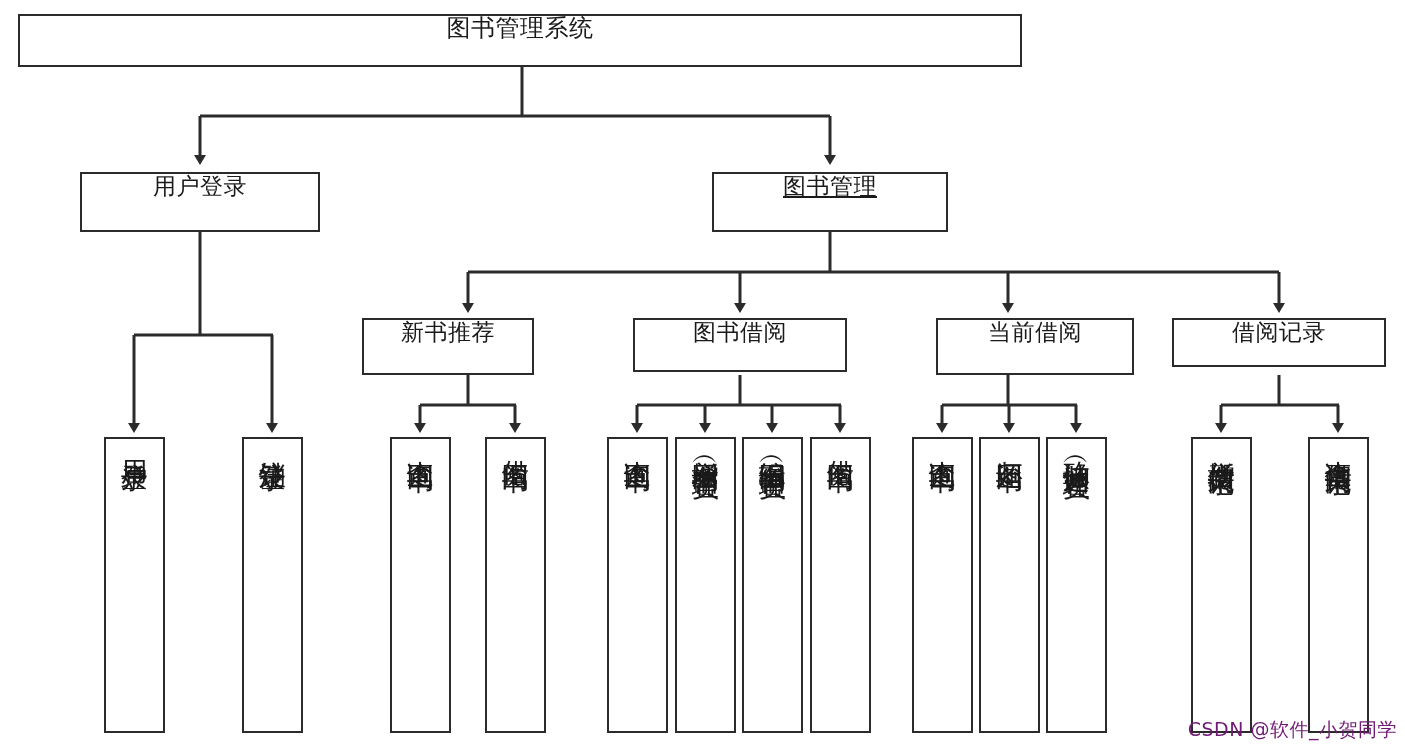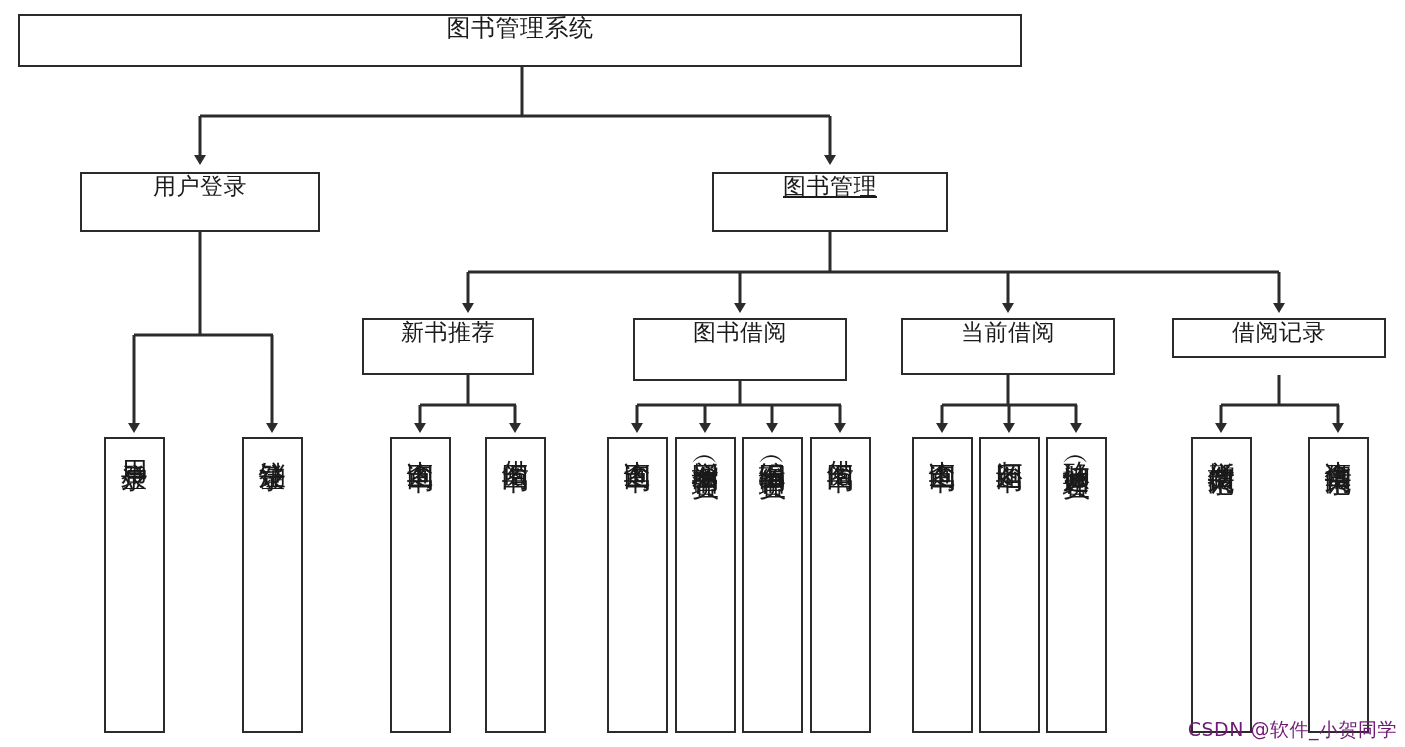--- a/index.html
+++ b/index.html
@@ -128,27 +128,27 @@
   <div class="node horiz" style="left:80px;top:172px;width:240px;height:60px;">
     <span class="label">用户登录</span>
   </div>
   <div class="node horiz" style="left:712px;top:172px;width:236px;height:60px;text-decoration:underline;">
     <span class="label">图书管理</span>
   </div>
 
   <div class="node horiz" style="left:362px;top:318px;width:172px;height:57px;">
     <span class="label">新书推荐</span>
   </div>
-  <div class="node horiz" style="left:633px;top:318px;width:214px;height:63px;">
+  <div class="node horiz" style="left:633px;top:318px;width:214px;height:54px;">
     <span class="label">图书借阅</span>
   </div>
-  <div class="node horiz" style="left:901px;top:318px;width:214px;height:57px;">
+  <div class="node horiz" style="left:936px;top:318px;width:198px;height:57px;">
     <span class="label">当前借阅</span>
   </div>
-  <div class="node horiz" style="left:1172px;top:318px;width:214px;height:40px;">
+  <div class="node horiz" style="left:1172px;top:318px;width:214px;height:49px;">
     <span class="label">借阅记录</span>
   </div>
 
   <div class="node vert" style="left:104px;top:437px;width:61px;height:296px;">
     <span class="label">用户登录</span>
   </div>
   <div class="node vert" style="left:242px;top:437px;width:61px;height:296px;">
     <span class="label">注销登录</span>
   </div>
 

